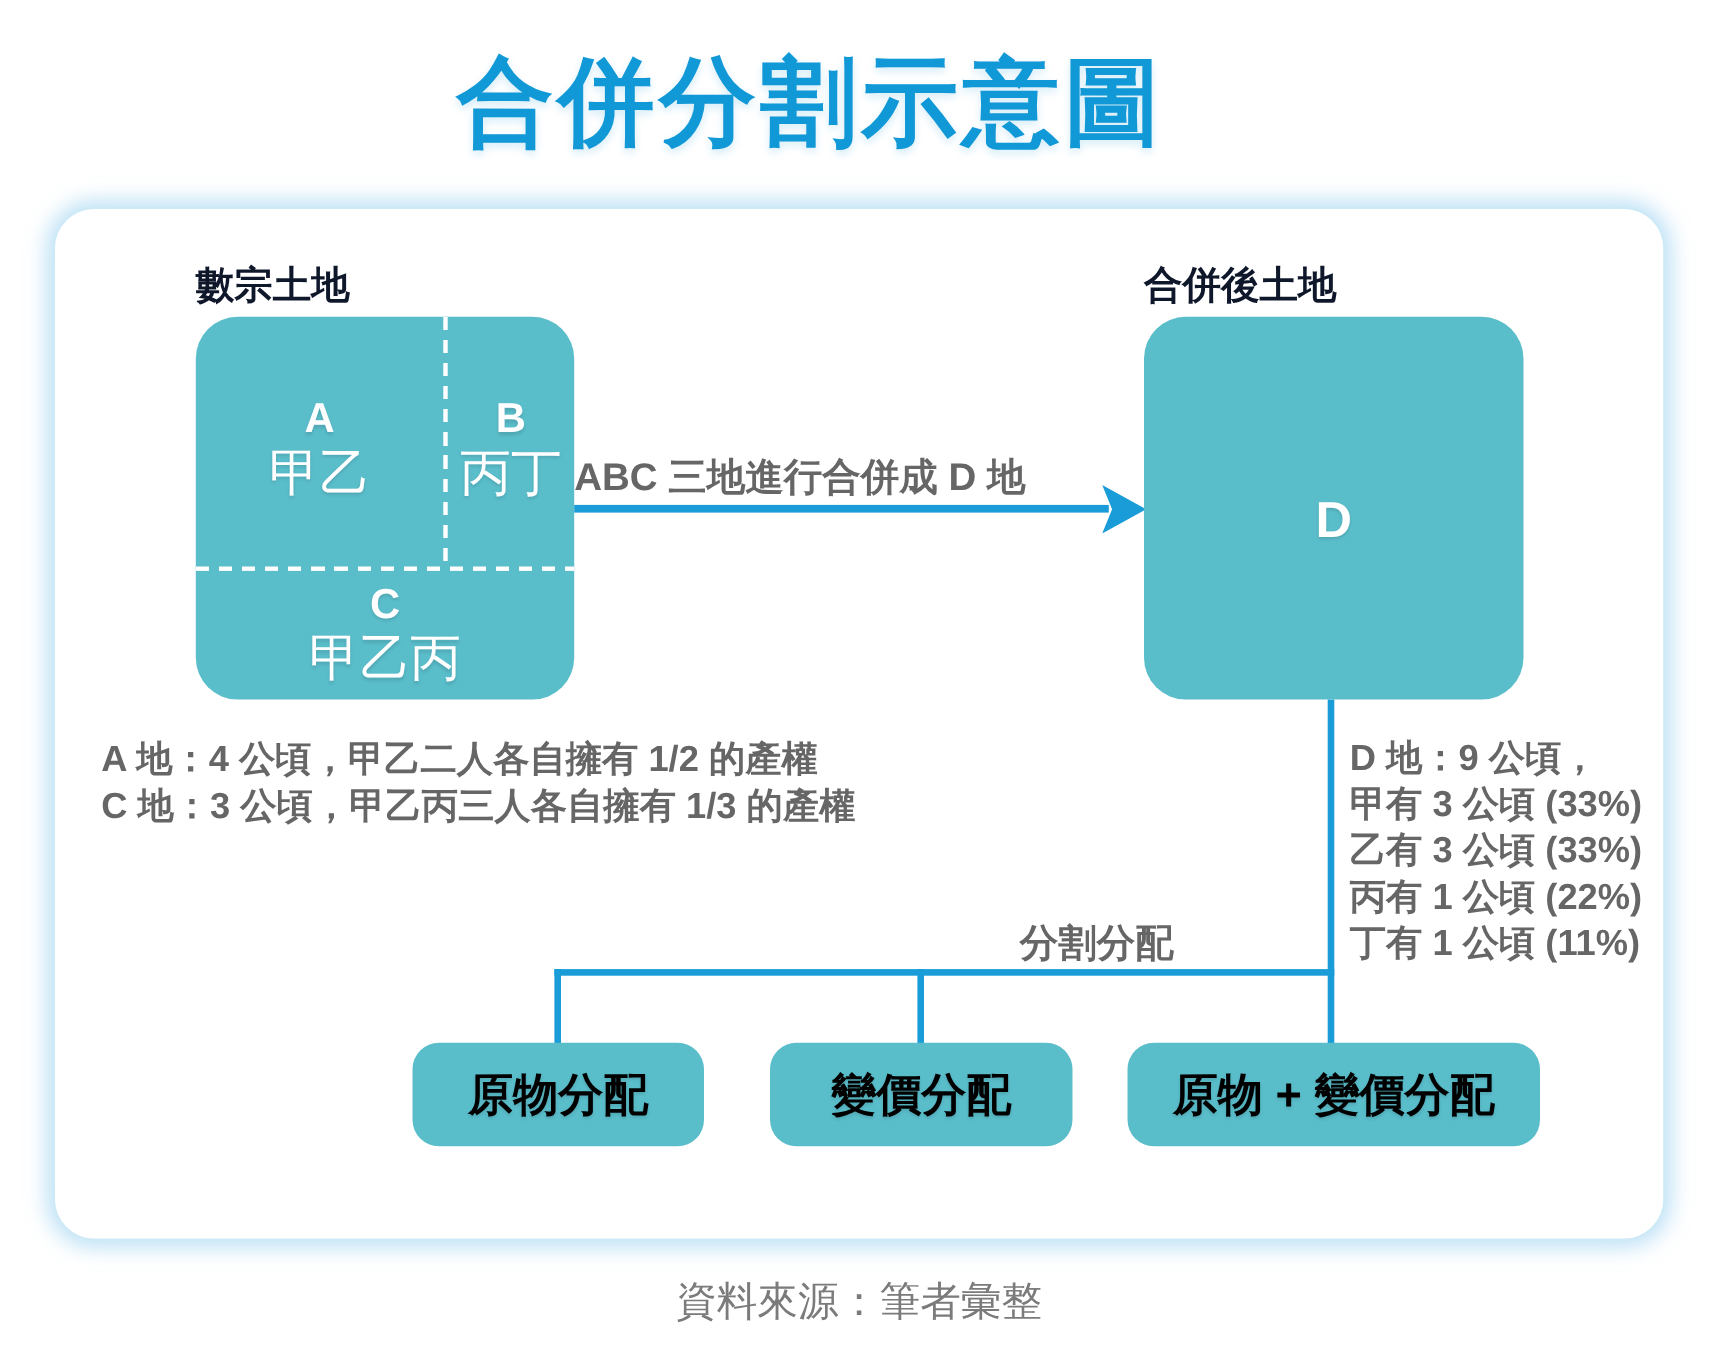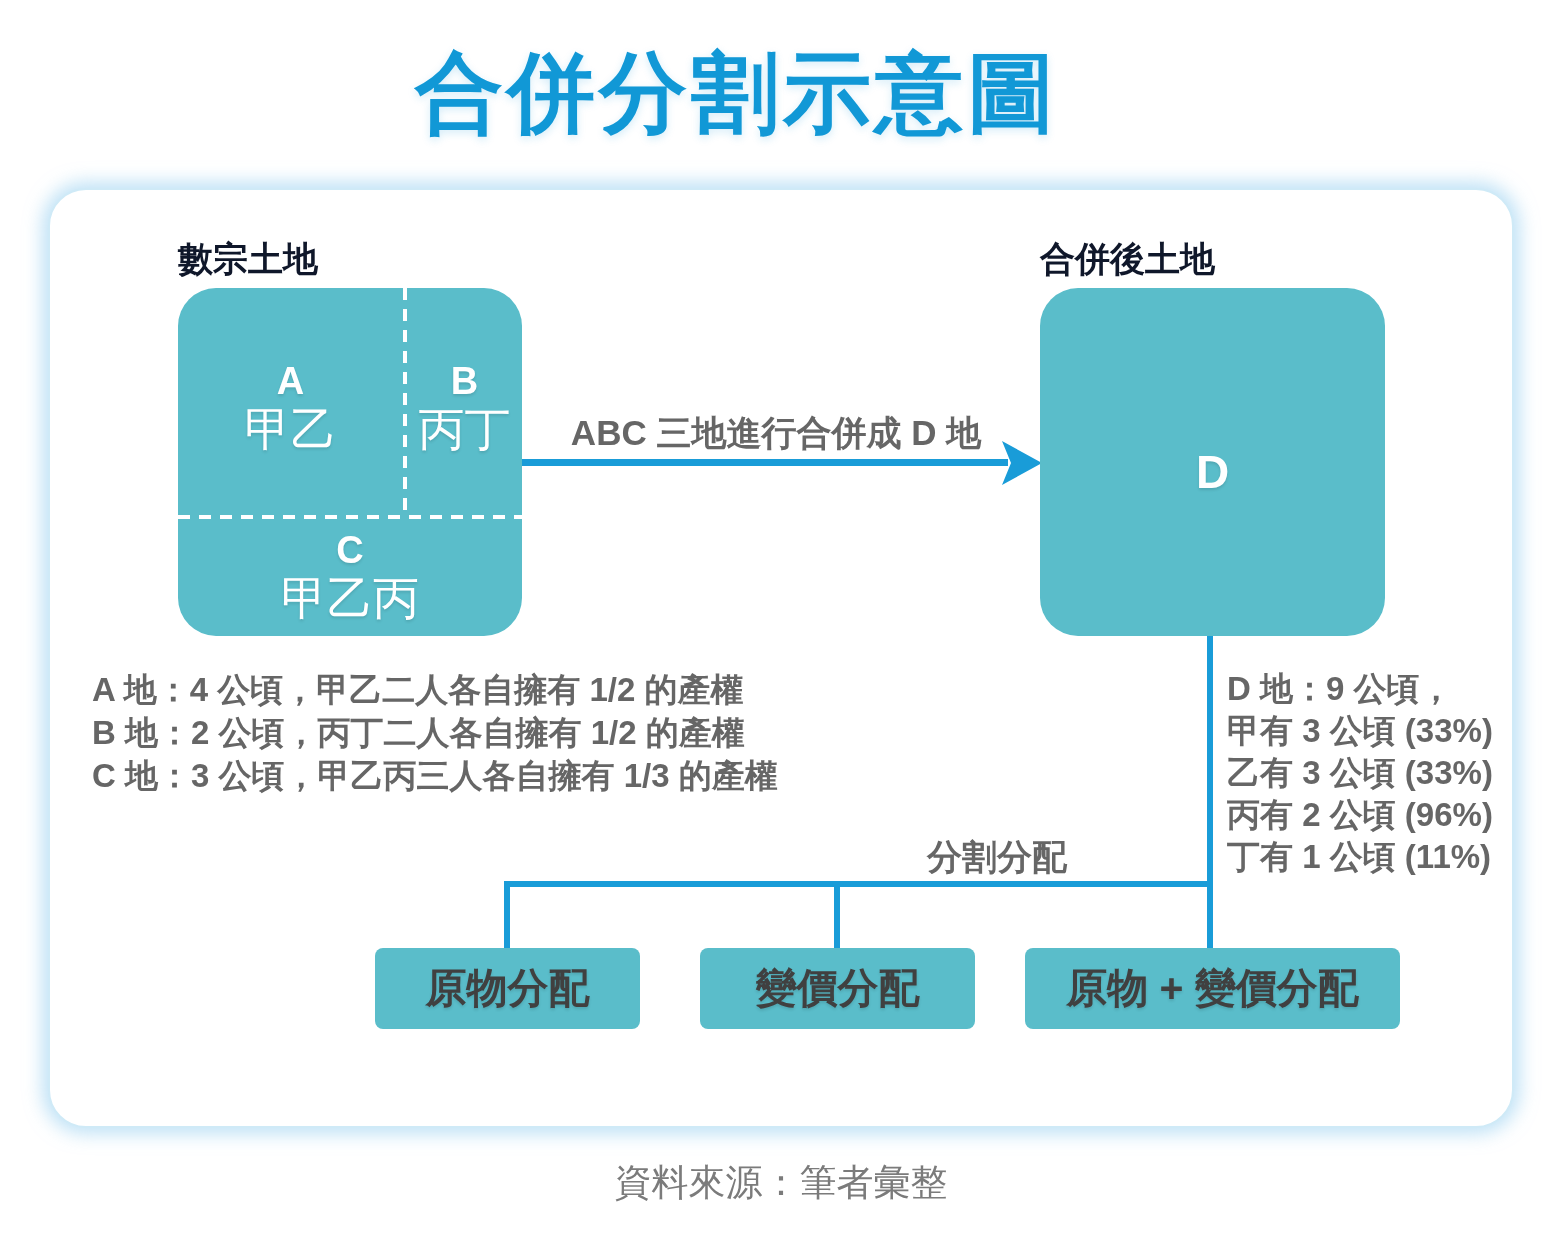--- a/index.html
+++ b/index.html
@@ -56,21 +56,21 @@
   .parcel .owners { font-size: 46px; font-weight: 400; line-height: 1.15; }
   .region-a { left: 0;     top: 14px;  width: 225px; height: 213px; }
   .region-b { left: 229px; top: 14px;  width: 115px; height: 213px; }
   .region-c { left: 0;     top: 231px; width: 344px; height: 117px; }
   .region-d { left: 0;     top: 20px;  width: 345px; height: 328px; }
   .region-d .pid    { font-size: 46px; }
   .region-d .owners { font-size: 52px; letter-spacing: 2px; }
 
   .arrow-label {
     position: absolute; left: 522px; top: 410px; width: 486px;
-    text-align: center; font-size: 35px; font-weight: 700; color: #666666; padding-left: 22px;
+    font-size: 35px; font-weight: 700; color: #666666;
   }
   .arrow-line {
     position: absolute; left: 522px; top: 459px; width: 486px; height: 7px;
     background: #199cd8;
   }
   .arrow-head { position: absolute; left: 1002px; top: 440px; width: 40px; height: 46px; }
 
   .blue-line { position: absolute; background: #199cd8; }
   .v-from-d  { left: 1207px; top: 636px; width: 6px; height: 314px; }
   .h-branch  { left: 504px;  top: 881px; width: 709px; height: 6px; }
@@ -84,24 +84,24 @@
   .details-left  { left: 92px;   top: 668px; }
   .details-right { left: 1227px; top: 668px; line-height: 42px; }
 
   .division-label {
     position: absolute; left: 927px; top: 834px; width: 145px;
     font-size: 35px; font-weight: 700; color: #666666; text-align: left;
     white-space: nowrap;
   }
 
   .pill {
-    position: absolute; top: 948px; height: 81px;
-    background: #5abdca; border-radius: 8px;
+    position: absolute; top: 948px; height: 94px;
+    background: #5abdca; border-radius: 24px;
     display: flex; align-items: center; justify-content: center;
-    color: #404040; font-size: 41px; font-weight: 800;
+    color: #000000; font-size: 41px; font-weight: 800;
     text-shadow: 0 2px 3px rgba(0,0,0,0.12); white-space: nowrap;
   }
   .pill-1 { left: 375px;  width: 265px; }
   .pill-2 { left: 700px;  width: 275px; }
   .pill-3 { left: 1025px; width: 375px; }
 
   .source {
     position: absolute; left: 0; top: 1158px; width: 1562px;
     text-align: center; font-size: 37px; font-weight: 400; color: #7b7b7b;
   }
@@ -145,29 +145,28 @@
   <div class="group-label label-right">合併後土地</div>
 
   <div class="teal-box box-right">
     <div class="parcel region-d">
       <div class="pid">D</div>
     </div>
   </div>
 
   <div class="details details-left">
     <div>A 地：4 公頃，甲乙二人各自擁有 1/2 的產權</div>
-    <div>B 地：2 公頃，丙丁二人各自擁有 1/2 的產權</div>
     <div>C 地：3 公頃，甲乙丙三人各自擁有 1/3 的產權</div>
   </div>
 
   <div class="details details-right">
     <div>D 地：9 公頃，</div>
     <div>甲有 3 公頃 (33%)</div>
     <div>乙有 3 公頃 (33%)</div>
-    <div>丙有 2 公頃 (96%)</div>
+    <div>丙有 1 公頃 (22%)</div>
     <div>丁有 1 公頃 (11%)</div>
   </div>
 
   <div class="blue-line v-from-d"></div>
   <div class="blue-line h-branch"></div>
   <div class="blue-line v-drop-1"></div>
   <div class="blue-line v-drop-2"></div>
 
   <div class="division-label">分割分配</div>
 

